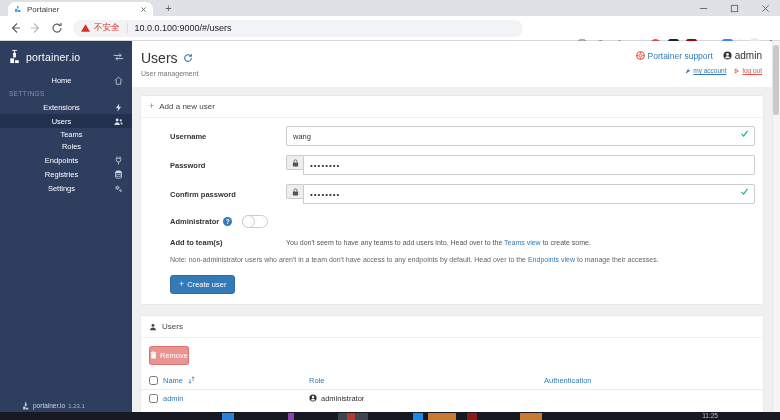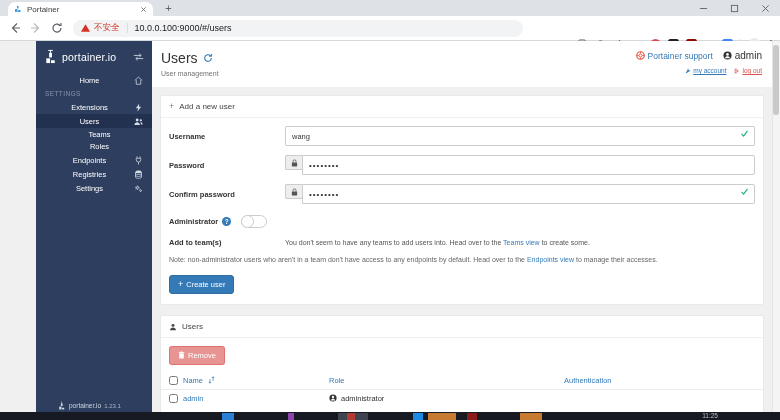--- a/index.html
+++ b/index.html
@@ -34,21 +34,21 @@
   .tb-sep { width:1px; height:12px; background:#dadce0; }
   .avatar { width:13px; height:13px; border-radius:50%; background:#e8eaed; position:relative; overflow:hidden; }
   .avatar svg { position:absolute; left:1.5px; top:1.5px; width:10px; height:10px; color:#5f6368; }
   .dots { display:flex; flex-direction:column; gap:1.5px; padding:0 2px; }
   .dots i { width:2px; height:2px; border-radius:50%; background:#5f6368; display:block; }
 
   
   .page { position:absolute; left:0; top:41px; width:780px; height:371px; display:flex; background:#f0f0f0; }
 
   
-  .sidebar { width:116px; background:#2e3e5e; color:#fff; position:relative; flex:0 0 auto;margin-left:36px; }
+  .sidebar { width:132px; background:#2e3e5e; color:#fff; position:relative; flex:0 0 auto; }
   .logo-row { display:flex; align-items:center; padding:8px 8px 9px 8px; gap:4px; }
   .logo-mark { width:14px; height:15px; color:#fff; flex:0 0 auto; }
   .logo-text { font-size:10.5px; color:#fff; letter-spacing:.2px; flex:1; }
   .collapse-icon { width:11px; height:10px; color:#cfd6e4; }
   .side-item { display:flex; align-items:center; height:14px; padding:0 9px; font-size:7.5px; color:#fff; cursor:pointer;text-align:center; }
   .side-item .si-label { flex:1; }
   .side-item .si-icon { width:9px; height:9px; color:#d6dce8; }
   .side-item.active { background:#233150; }
   .side-section { height:13px; padding:0 9px; font-size:6.5px; color:#8593ad; display:flex; align-items:center; letter-spacing:.4px; }
   .side-sub { padding-left:20px; height:12.5px; }
@@ -73,21 +73,21 @@
   .mini-link.account { color:#337ab7; }
   .mini-link.logout { color:#d9534f; }
   .mini-ic { width:6px; height:6px; }
 
   
   .content { position:absolute; left:8px; right:16px; top:54px; }
   .widget { background:#fff; border:1px solid #e9e9e9; border-radius:2px; margin-bottom:10px; }
   .w-header { display:flex; align-items:center; gap:5px; padding:6px 8px; font-size:8px; color:#444;
               border-bottom:1px solid #f0f0f0; }
   .w-plus { color:#888; font-size:9px; line-height:7px; }
-  .w-body { padding:8px 8px 10px 8px; }
+  .w-body { padding:8px 8px 10px 8px;margin-left:21px; }
 
   .form-row { display:flex; align-items:center; margin-bottom:9px; }
   .f-label { width:116px; font-size:7.5px; font-weight:bold; color:#333; flex:0 0 auto; }
   .f-control { flex:1; position:relative; display:flex; }
   .txt-input { flex:1; height:20px; border:1px solid #ccc; border-radius:2px; font-size:7.5px;
                color:#333; padding:0 6px; font-family:"Liberation Sans",sans-serif; outline:none; background:#fff; }
   .addon { width:17px; height:15px; background:#eee; border:1px solid #ccc; border-right:none;
            border-radius:2px 0 0 2px; display:flex; align-items:center; justify-content:center; flex:0 0 auto; }
   .addon + .txt-input { border-radius:0 2px 2px 0; }
   .lock-ic { width:7px; height:8px; color:#555; }
@@ -104,21 +104,21 @@
 
   .inline-text { font-size:7px; color:#555; }
   .inline-text .lnk { color:#337ab7; }
   .note-row { font-size:7px; color:#5a9bd5; margin:3px 0 10px 0; }
   .note-row .muted { color:#666; }
   .note-row .lnk { color:#337ab7; }
 
   .btn-primary { display:inline-flex; align-items:center; gap:3px; background:#337ab7; color:#fff;
                  border:1px solid #2e6da4; border-radius:3px; font-size:7.5px; padding:4px 8px; }
   .btn-danger-dis { display:inline-flex; align-items:center; gap:3px; background:rgba(217,83,79,.62);
-                    color:#fff; border:1px solid rgba(212,63,58,.4); border-radius:3px; font-size:7.5px; padding:4px 8px; }
+                    color:#fff; border:1px solid rgba(212,63,58,.4); border-radius:3px; font-size:7.5px; padding:4px 0; }
   .trash-ic { width:7px; height:8px; color:#fff; }
 
   
   .dt-search { display:flex; align-items:center; gap:5px; border-top:1px solid #ececec; border-bottom:1px solid #ececec;
                padding:5px 8px; }
   .search-ic { width:8px; height:8px; color:#888; }
   .search-input { border:none; outline:none; font-size:7.5px; color:#333; flex:1; font-family:"Liberation Sans",sans-serif; }
   .search-input::placeholder { color:#999; }
   .t-row { display:flex; align-items:center; padding:4px 8px; }
   .t-head { color:#337ab7; font-size:7.5px; }

